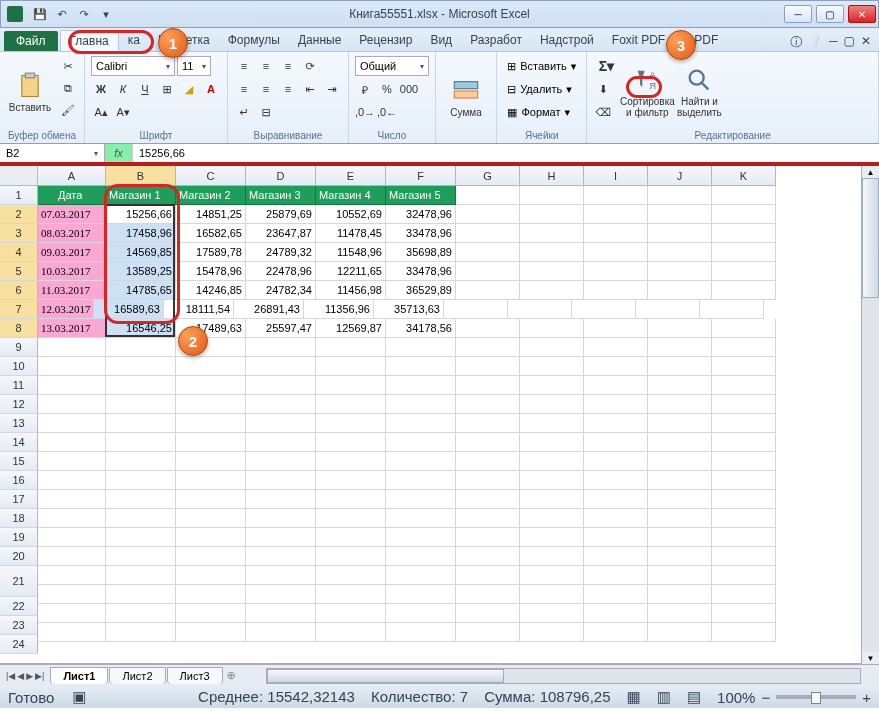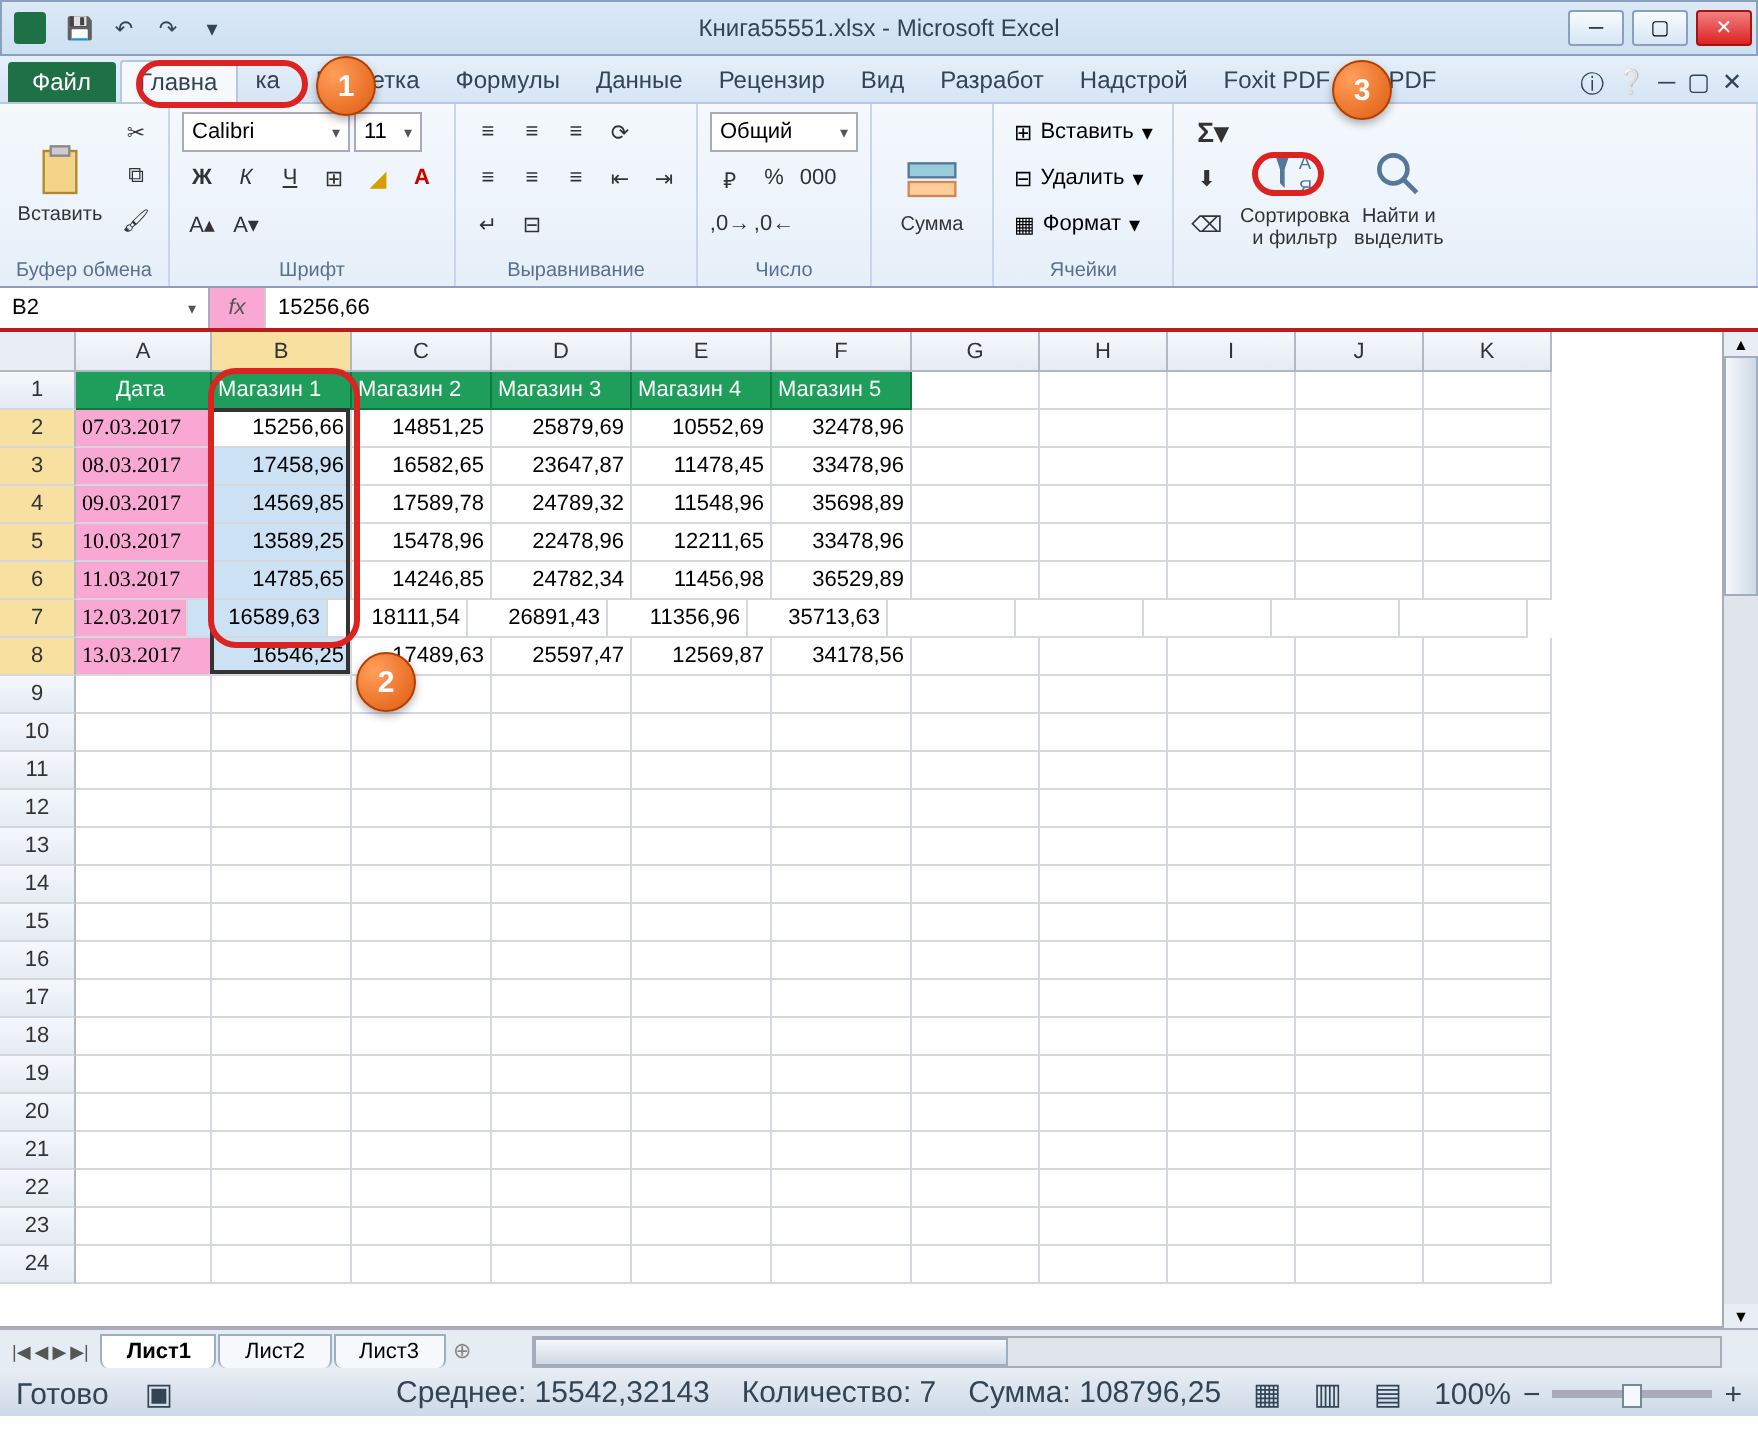--- a/index.html
+++ b/index.html
@@ -33,21 +33,21 @@
 .big-btn .lbl { font-size: 10px; text-align: center; color: #333; line-height: 1.1; }
 .col { display: flex; flex-direction: column; gap: 2px; }
 .row3 { display: flex; gap: 2px; }
 .smallbtn { width: 20px; height: 20px; display: flex; align-items: center; justify-content: center; font-size: 11px; cursor: pointer; color: #333; border: 1px solid transparent; }
 .combo { height: 20px; border: 1px solid #aab; background: #fff; font-size: 11px; padding: 0 4px; display: flex; align-items: center; justify-content: space-between; gap: 4px; }
 .combo .arr { font-size: 8px; color: #555; }
 .textbtn { height: 20px; font-size: 11px; display: flex; align-items: center; gap: 4px; padding: 0 4px; cursor: pointer; }
 .sigma-btn { width: 26px; height: 20px; display: flex; align-items: center; justify-content: center; font-size: 14px; font-weight: bold; cursor: pointer; color: #333; }
 
 
-.fbar { height: 22px; display: flex; border-bottom: 2px solid #b91c1c; background: #f9a8d4; }
+.fbar { height: 22px; display: flex; border-bottom: 4px solid #b91c1c; background: #86efac; }
 .namebox { width: 105px; border-right: 1px solid #aab; display: flex; align-items: center; padding: 0 6px; font-size: 11px; background: #fff; justify-content: space-between; }
 .namebox .arr { font-size: 8px; color: #555; }
 .fx { width: 28px; display: flex; align-items: center; justify-content: center; font-size: 11px; font-style: italic; color: #555; border-right: 1px solid #ccc; }
 .formula-input { flex: 1; background: #fff; padding: 0 6px; font-size: 11px; display: flex; align-items: center; }
 
 
 .grid { position: relative; background: #fff; height: 498px; overflow: hidden; border-bottom: 1px solid #aab; }
 .selectall { position: absolute; left: 0; top: 0; width: 38px; height: 20px; background: #e9edf4; border-right: 1px solid #b0b8c4; border-bottom: 1px solid #b0b8c4; }
 .colheads { position: absolute; left: 38px; top: 0; display: flex; }
 .colhead { height: 20px; border-right: 1px solid #b0b8c4; border-bottom: 1px solid #b0b8c4; background: linear-gradient(#f5f8fc,#e4ebf3); font-size: 11px; display: flex; align-items: center; justify-content: center; color: #333; }
@@ -272,20 +272,21 @@
         <div class="lbl">Сортировка и фильтр</div>
       </div>
       <div class="big-btn">
         <svg class="ico" viewBox="0 0 24 24">
             <circle cx="10" cy="10" r="6" fill="none" stroke="#579" stroke-width="2"></circle>
             <line x1="14" y1="14" x2="20" y2="20" stroke="#579" stroke-width="2"></line>
           </svg>
         <div class="lbl">Найти и выделить</div>
       </div>
     </div>
+    <div class="rgroup-label">Редактирование</div>
   </div>
 </div>
 
 <div class="fbar">
   <div class="namebox">
       <span>B2</span>
       <span class="arr">▾</span>
     </div>
   <div class="fx">fx</div>
   <div class="formula-input">15256,66</div>
@@ -320,21 +321,21 @@
       <div class="rowhead" style="height: 19px;">11</div>
       <div class="rowhead" style="height: 19px;">12</div>
       <div class="rowhead" style="height: 19px;">13</div>
       <div class="rowhead" style="height: 19px;">14</div>
       <div class="rowhead" style="height: 19px;">15</div>
       <div class="rowhead" style="height: 19px;">16</div>
       <div class="rowhead" style="height: 19px;">17</div>
       <div class="rowhead" style="height: 19px;">18</div>
       <div class="rowhead" style="height: 19px;">19</div>
       <div class="rowhead" style="height: 19px;">20</div>
-      <div class="rowhead" style="height: 19px;">21</div>
+      <div class="rowhead" style="height: 31px;">21</div>
       <div class="rowhead" style="height: 19px;">22</div>
       <div class="rowhead" style="height: 19px;">23</div>
       <div class="rowhead" style="height: 19px;">24</div>
     </div>
   <div class="cells" id="cells">
       <div class="cellrow">
         <div class="cell hdr" style="width: 68px; height: 19px; padding-left: 20px;">Дата</div>
         <div class="cell hdr" style="width: 70px; height: 19px;">Магазин 1</div>
         <div class="cell hdr" style="width: 70px; height: 19px;">Магазин 2</div>
         <div class="cell hdr" style="width: 70px; height: 19px;">Магазин 3</div>

